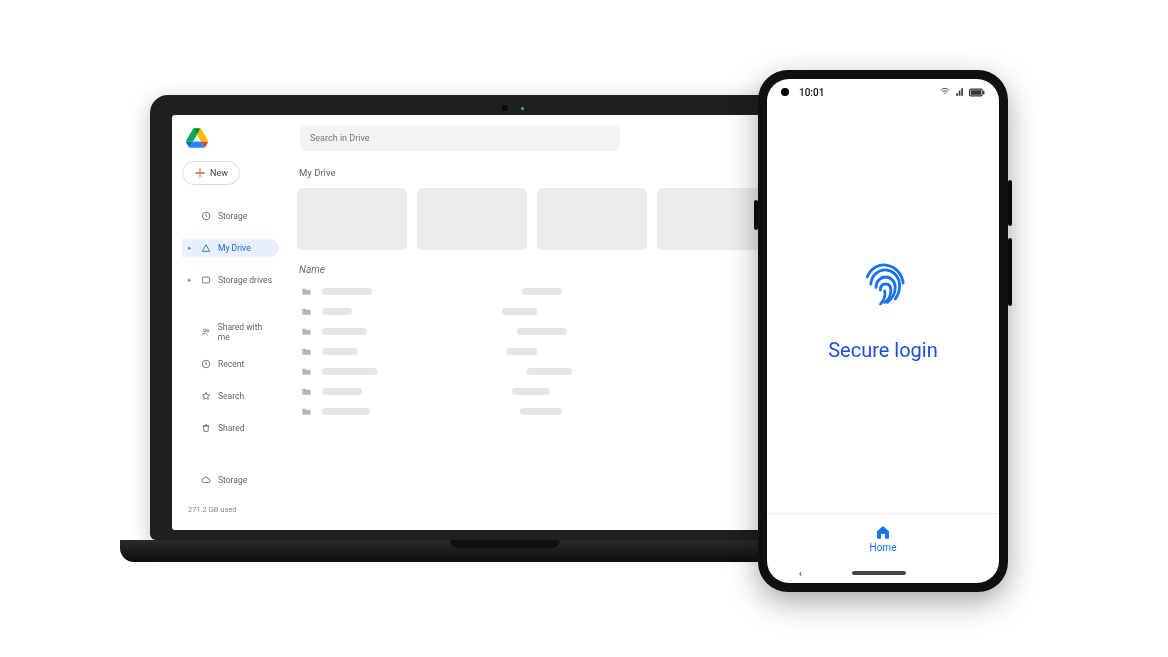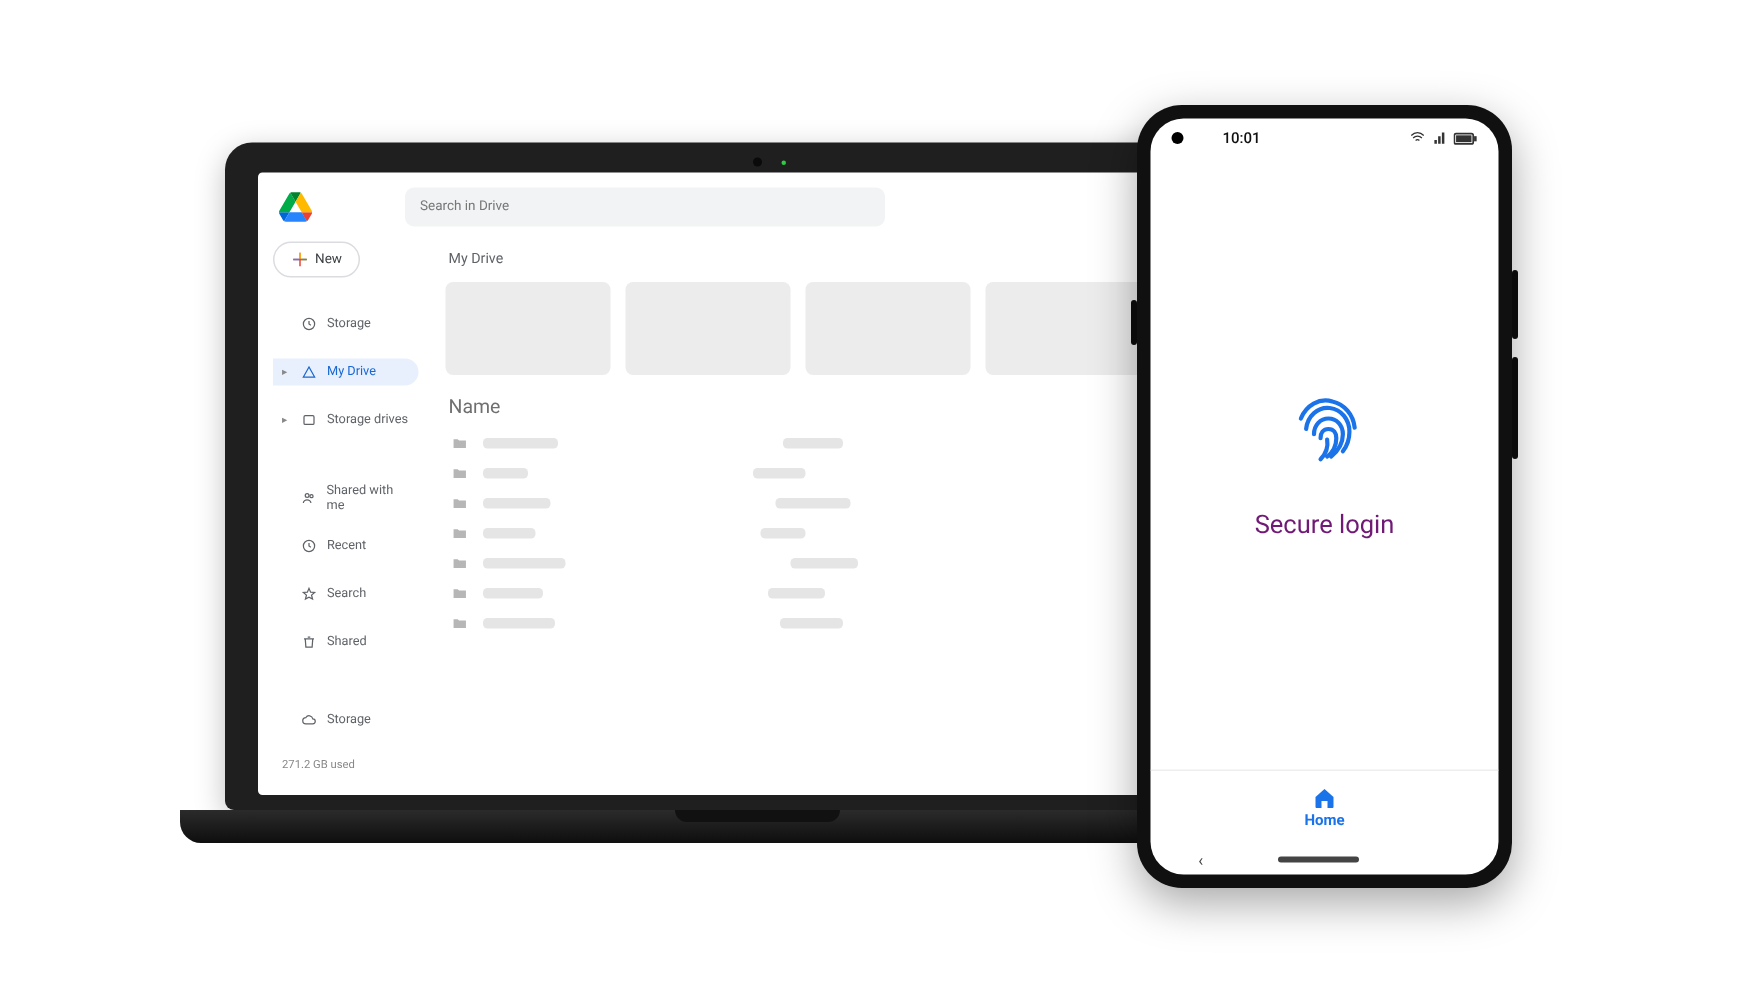--- a/index.html
+++ b/index.html
@@ -72,21 +72,21 @@
     width: 110px; height: 8px;
     background: #111;
     border-radius: 0 0 8px 8px;
   }
 
   
   .drive-header {
     display: flex;
     align-items: center;
     padding: 10px 14px 6px 14px;
-    gap: 62px;
+    gap: 92px;
   }
   .drive-logo { width: 22px; height: 20px; flex-shrink: 0; }
   .drive-search {
     flex: 0 0 320px;
     height: 26px;
     background: #f1f3f4;
     border-radius: 6px;
     display: flex;
     align-items: center;
     padding: 0 10px;
@@ -149,23 +149,24 @@
     gap: 10px;
     margin-bottom: 14px;
   }
   .tile {
     width: 110px;
     height: 62px;
     background: #ececec;
     border-radius: 5px;
   }
   .list-header {
-    font-size: 13px;
+    font-size: 10px;
     color: #707070;
     margin: 4px 0 6px 2px;
+    font-style: italic;
   }
   .file-row {
     display: flex;
     align-items: center;
     height: 20px;
     gap: 10px;
     padding-left: 4px;
   }
   .file-row svg { width: 11px; height: 11px; color: #b6b6b6; flex-shrink:0; }
   .gray-bar { height: 7px; background: #e5e5e5; border-radius: 3px; }
@@ -207,21 +208,20 @@
     flex-direction: column;
   }
   .phone-status {
     height: 26px;
     display: flex;
     align-items: center;
     padding: 12px 14px;
     font-size: 10px;
     color: #111;
     font-weight: 500;
-    gap: 16px;
   }
   .phone-camera {
     width: 8px; height: 8px;
     background: #000;
     border-radius: 50%;
     margin-right: 10px;
   }
   .status-icons {
     margin-left: auto;
     display: flex;
@@ -231,28 +231,27 @@
   .phone-content {
     flex: 1;
     display: flex;
     flex-direction: column;
     align-items: center;
     justify-content: center;
     gap: 26px;
   }
   .fingerprint { width: 56px; height: 56px; }
   .secure-text {
-    font-size: 17px;
-    color: #701a75;
+    font-size: 20px;
+    color: #1d4ed8;
   }
   .phone-tabs {
     height: 50px;
     border-top: 1px solid #eee;
     display: flex;
-    font-weight: bold;
   }
   .phone-tab {
     flex: 1;
     display: flex;
     flex-direction: column;
     align-items: center;
     justify-content: center;
     gap: 2px;
     font-size: 10px;
     color: #5f6368;

